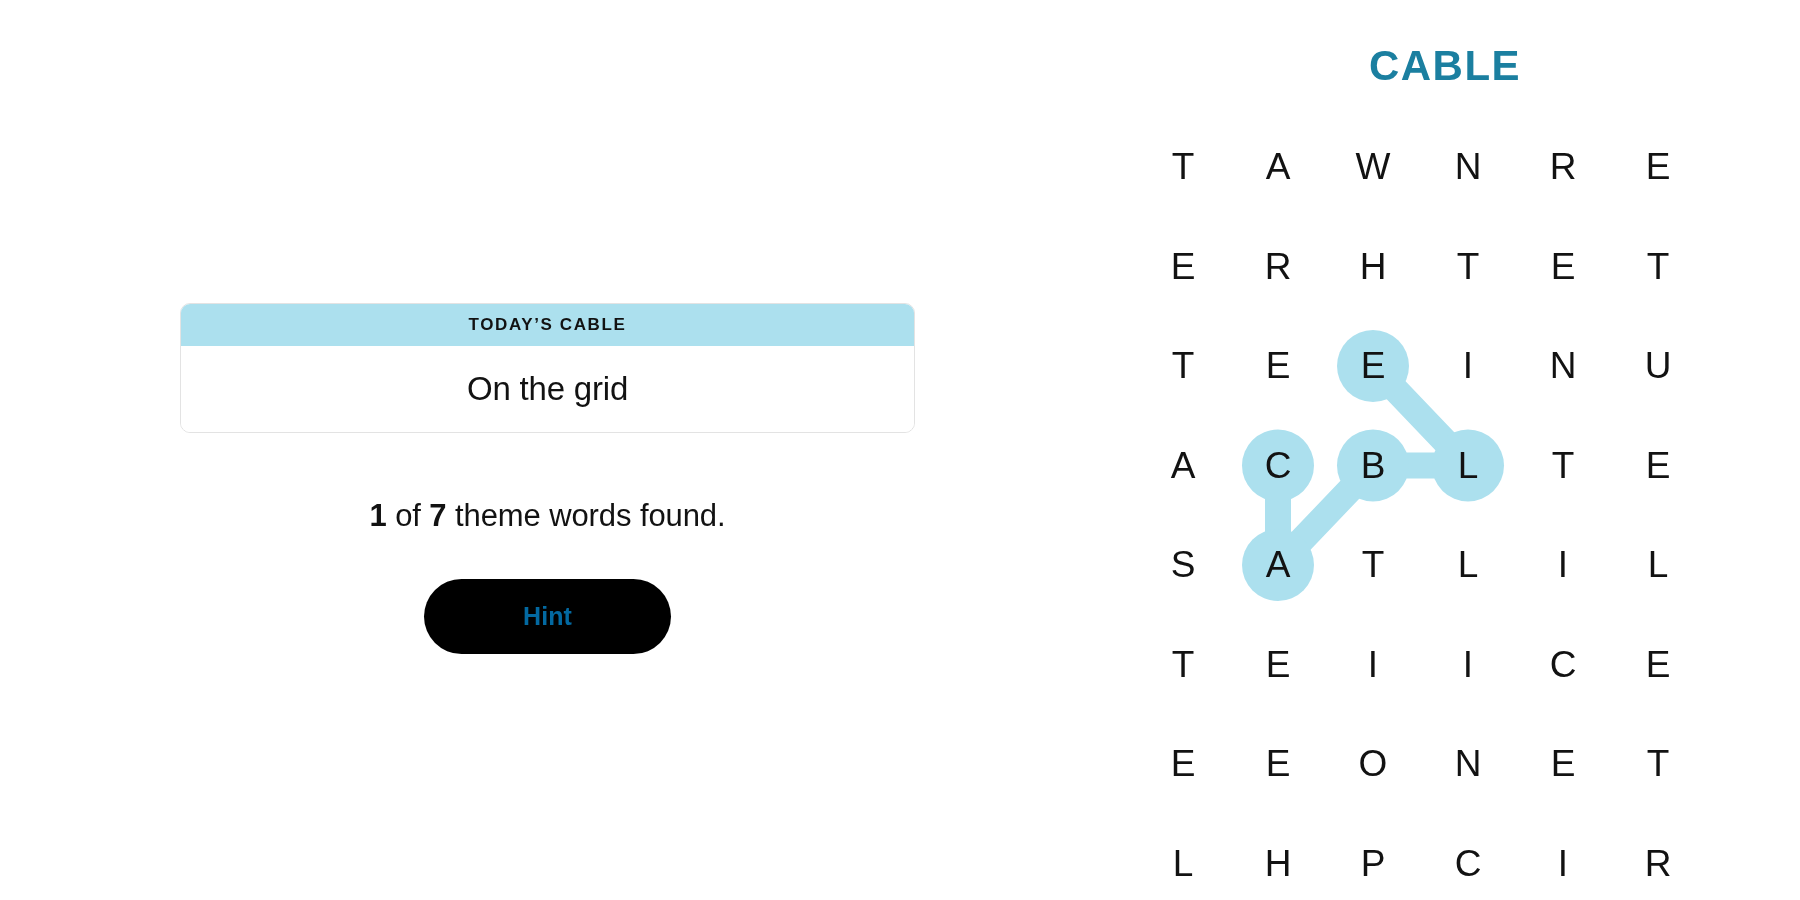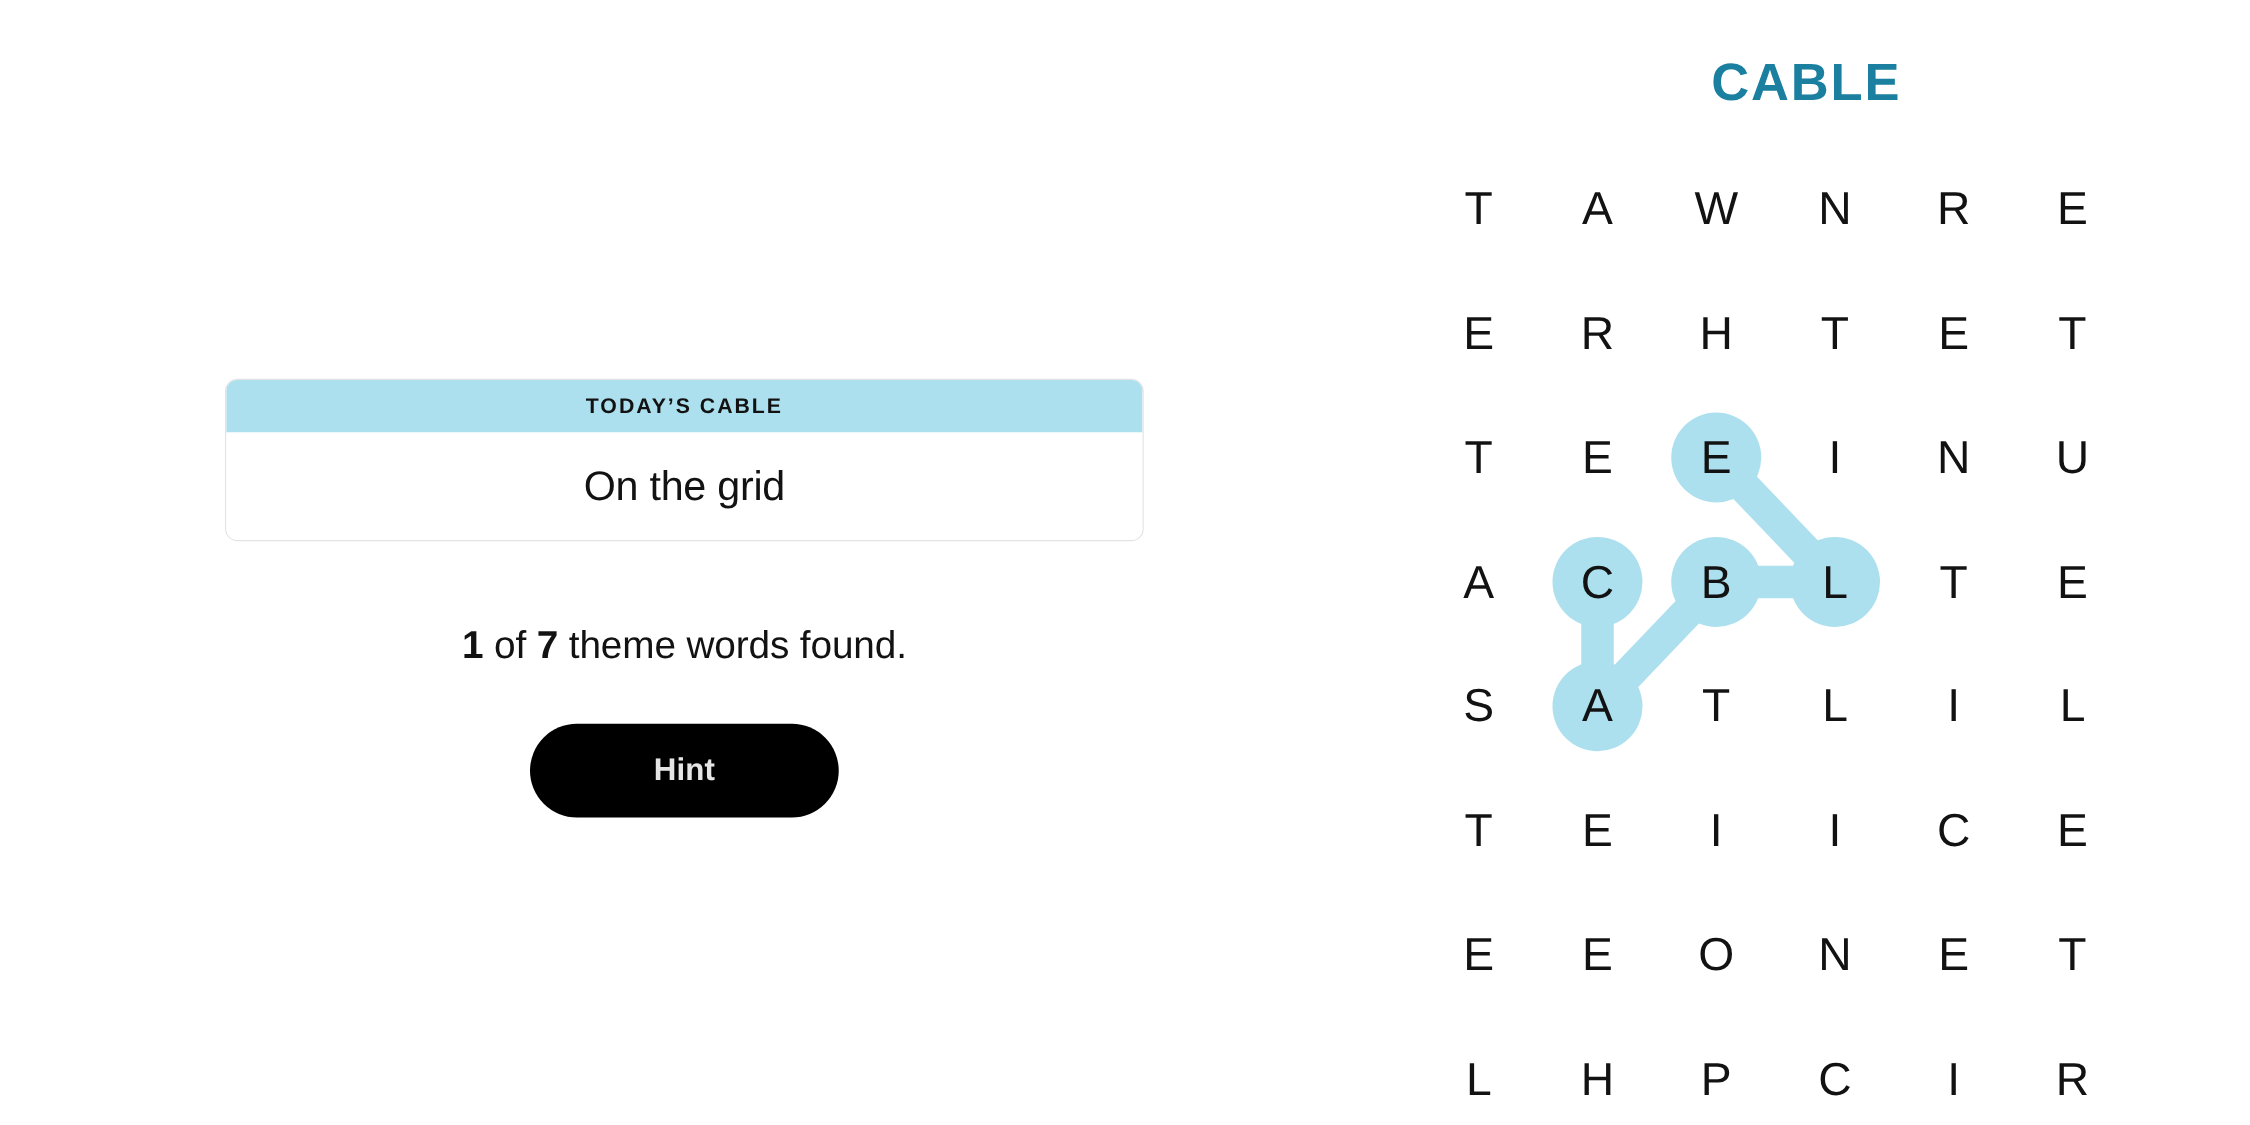--- a/index.html
+++ b/index.html
@@ -88,21 +88,21 @@
   }
   .progress-text b { font-weight: 700; }
 
   .hint-button {
     position: absolute;
     left: 424px;
     top: 579px;
     width: 247px;
     height: 75px;
     background: #000000;
-    color: #e5e5e5;
+    color: #0369a1;
     border: none;
     border-radius: 38px;
     font-size: 25px;
     font-weight: 700;
     font-family: "Liberation Sans", sans-serif;
     cursor: pointer;
     padding: 0;
     letter-spacing: 0.1px;
   }
 

